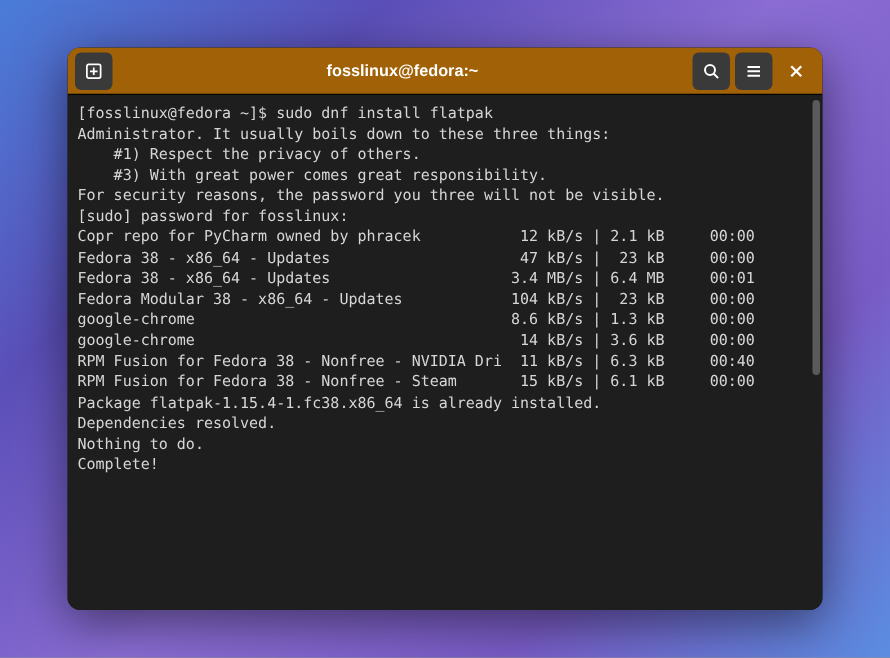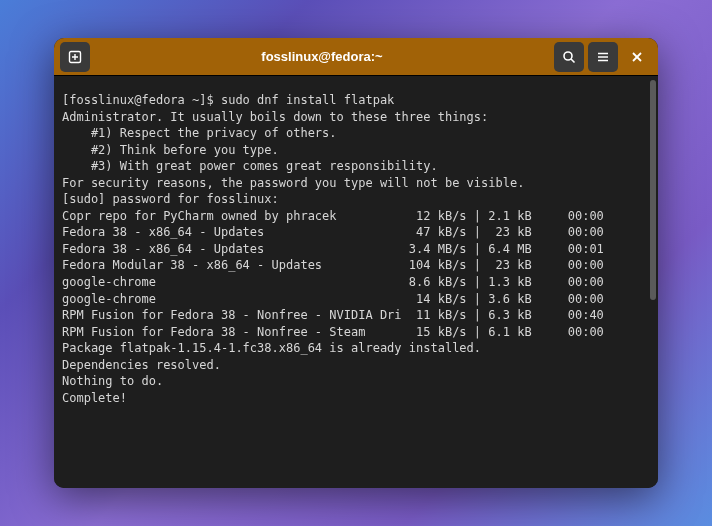--- a/index.html
+++ b/index.html
@@ -50,21 +50,21 @@
       flex: 1;
       text-align: center;
       color: #fff;
       font-family: sans-serif;
       font-size: 13px;
       font-weight: 600;
     }
     .terminal {
       flex: 1;
       background: #1e1e1e;
-      padding: 16px 8px;
+      padding: 6px 8px;
       color: #d6d6d6;
       font-size: 12px;
       line-height: 1.38;
       overflow: hidden;
       position: relative;
     }
     .scrollbar {
       position: absolute;
       right: 2px;
       top: 4px;
@@ -109,24 +109,23 @@
       </svg>
     </div>
   </div>
   <div class="terminal">
     <div class="scrollbar"></div>
     <div class="line">[fosslinux@fedora ~]$ sudo dnf install flatpak</div>
     <div class="line"></div>
     <div class="line">Administrator. It usually boils down to these three things:</div>
     <div class="line"></div>
     <div class="line">    #1) Respect the privacy of others.</div>
-    <div class="line">    #2) Think before you type.</div>
     <div class="line">    #3) With great power comes great responsibility.</div>
     <div class="line"></div>
-    <div class="line">For security reasons, the password you type will not be visible.</div>
+    <div class="line">For security reasons, the password you three will not be visible.</div>
     <div class="line"></div>
     <div class="line">[sudo] password for fosslinux:</div>
     <div class="line">Copr repo for PyCharm owned by phracek           12 kB/s | 2.1 kB     00:00</div>
     <div class="line">Fedora 38 - x86_64 - Updates                     47 kB/s |  23 kB     00:00</div>
     <div class="line">Fedora 38 - x86_64 - Updates                    3.4 MB/s | 6.4 MB     00:01</div>
     <div class="line">Fedora Modular 38 - x86_64 - Updates            104 kB/s |  23 kB     00:00</div>
     <div class="line">google-chrome                                   8.6 kB/s | 1.3 kB     00:00</div>
     <div class="line">google-chrome                                    14 kB/s | 3.6 kB     00:00</div>
     <div class="line">RPM Fusion for Fedora 38 - Nonfree - NVIDIA Dri  11 kB/s | 6.3 kB     00:40</div>
     <div class="line">RPM Fusion for Fedora 38 - Nonfree - Steam       15 kB/s | 6.1 kB     00:00</div>

